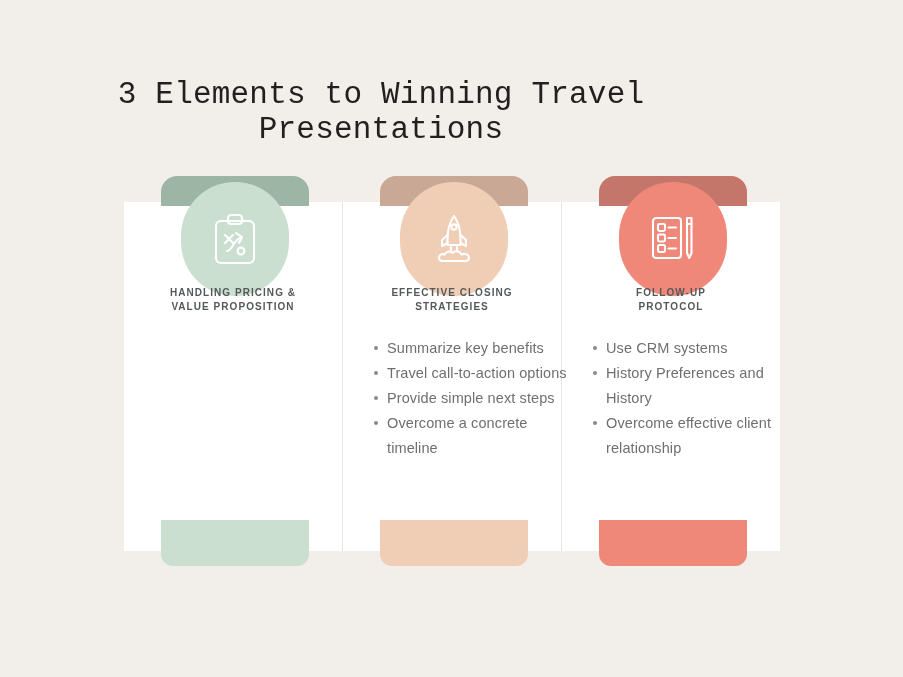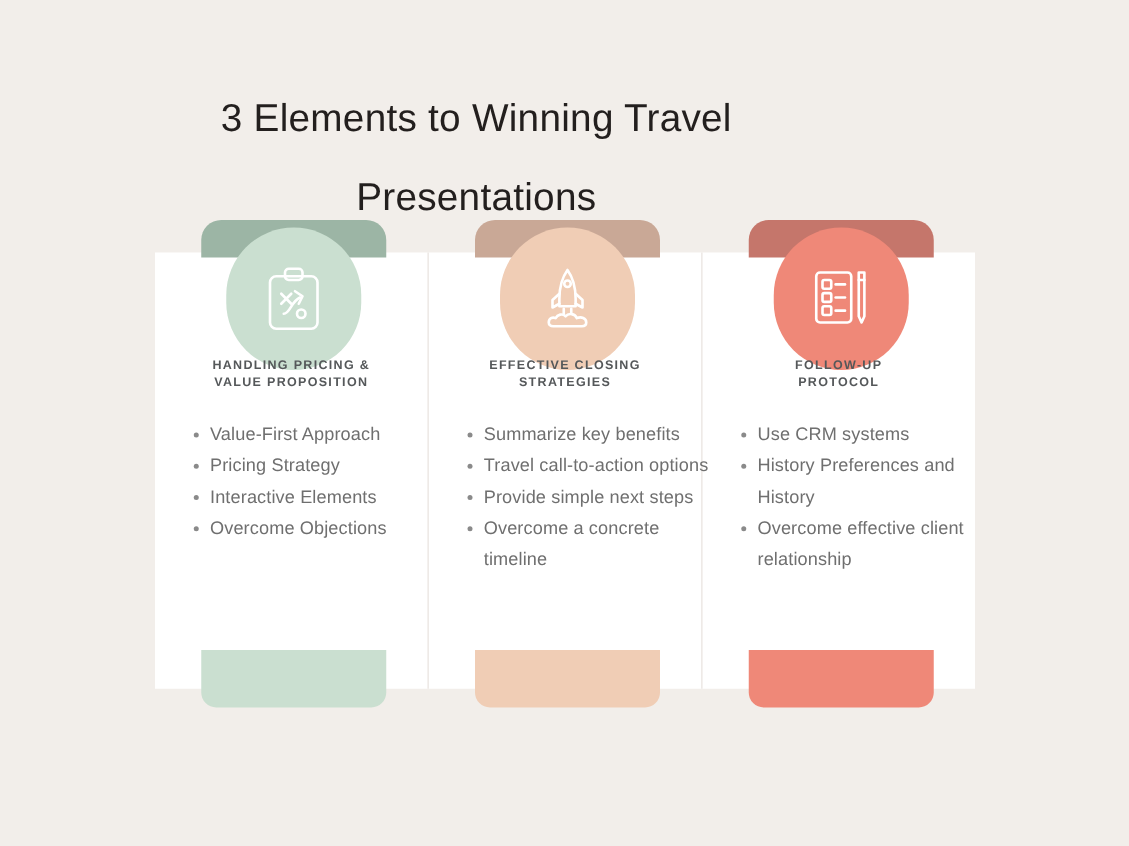--- a/index.html
+++ b/index.html
@@ -21,28 +21,28 @@
     height: 677px;
   }
 
   
   .title {
     position: absolute;
     left: 0;
     top: 78px;
     width: 762px;
     text-align: center;
-    font-family: Liberation Sans, sans-serif;
+    font-family: Liberation Mono, monospace;
     font-size: 31px;
     line-height: 1.12;
     color: #231f1e;
     letter-spacing: 0.2px;
     font-weight: 400;
   }
-  .title .line2 { display: block; margin-top: 28px; }
+  .title .line2 { display: block; }
 
   
   .columns {
     position: absolute;
     left: 124px;
     top: 176px;
     width: 656px;
     height: 395px;
   }
 
@@ -186,26 +186,20 @@
           <path d="M21 22 L13 30"></path>
           <path d="M15 38 C20 38 21 28 28 25"></path>
           <path d="M24 20 L30 24 L27 30"></path>
           <circle cx="29" cy="38" r="3.4"></circle>
         </svg>
       </div>
       <div class="heading">
         <span>HANDLING PRICING &amp;</span><br>
         <span>VALUE PROPOSITION</span>
       </div>
-      <ul class="bullets">
-        <li>Value-First Approach</li>
-        <li>Pricing Strategy</li>
-        <li>Interactive Elements</li>
-        <li>Overcome Objections</li>
-      </ul>
       <div class="tongue" style="background:#cadfd0"></div>
     </div>
 
     <div class="col c1">
       <div class="tab-bar" style="background:#c9a896"></div>
       <div class="arch" style="background:#f0cdb5"></div>
       <div class="icon-wrap">
         <svg width="46" height="52" viewBox="0 0 46 52" fill="none" stroke="#ffffff" stroke-width="2.1" stroke-linecap="round" stroke-linejoin="round">
           <path d="M23 3 C28 10 29.5 18 29.5 26 L29.5 32 L16.5 32 L16.5 26 C16.5 18 18 10 23 3 Z"></path>
           <circle cx="23" cy="14" r="2.6"></circle>

